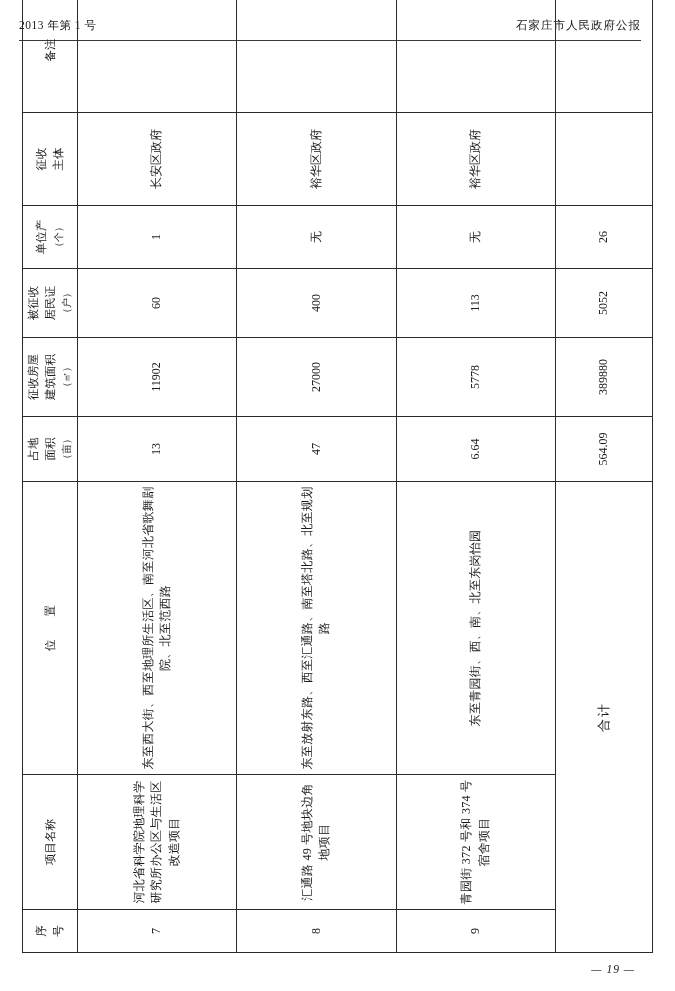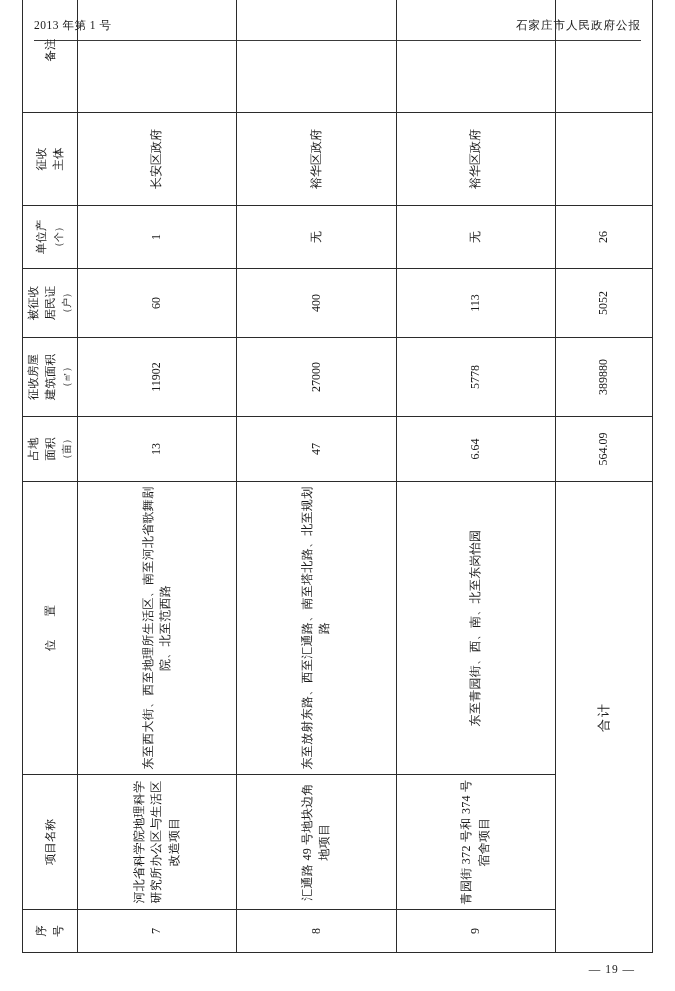--- a/index.html
+++ b/index.html
@@ -13,40 +13,41 @@
     font-family: "Liberation Serif", "DejaVu Serif", serif;
     color: #1a1a1a;
     position: relative;
     overflow: hidden;
   }
 
   
   .page-header {
     position: absolute;
     top: 18px;
-    left: 34px;
+    left: 19px;
     right: 34px;
     height: 22px;
     border-bottom: 1px solid #3a3a3a;
     display: flex;
     justify-content: space-between;
     align-items: flex-start;
     font-size: 11.5px;
     letter-spacing: 0.5px;
   }
   .page-header .left  { font-family: "Liberation Serif", serif; }
   .page-header .right { font-family: Liberation Mono, monospace; letter-spacing: 1px; }
 
   
   .page-footer {
     position: absolute;
     bottom: 16px;
     right: 40px;
     font-size: 11.5px;
     letter-spacing: 1px;
+    font-style: italic;
   }
 
   
   
   #table-stage {
     position: absolute;
     top: 48px;
     left: 22px;
     width: 631px;
     height: 905px;

